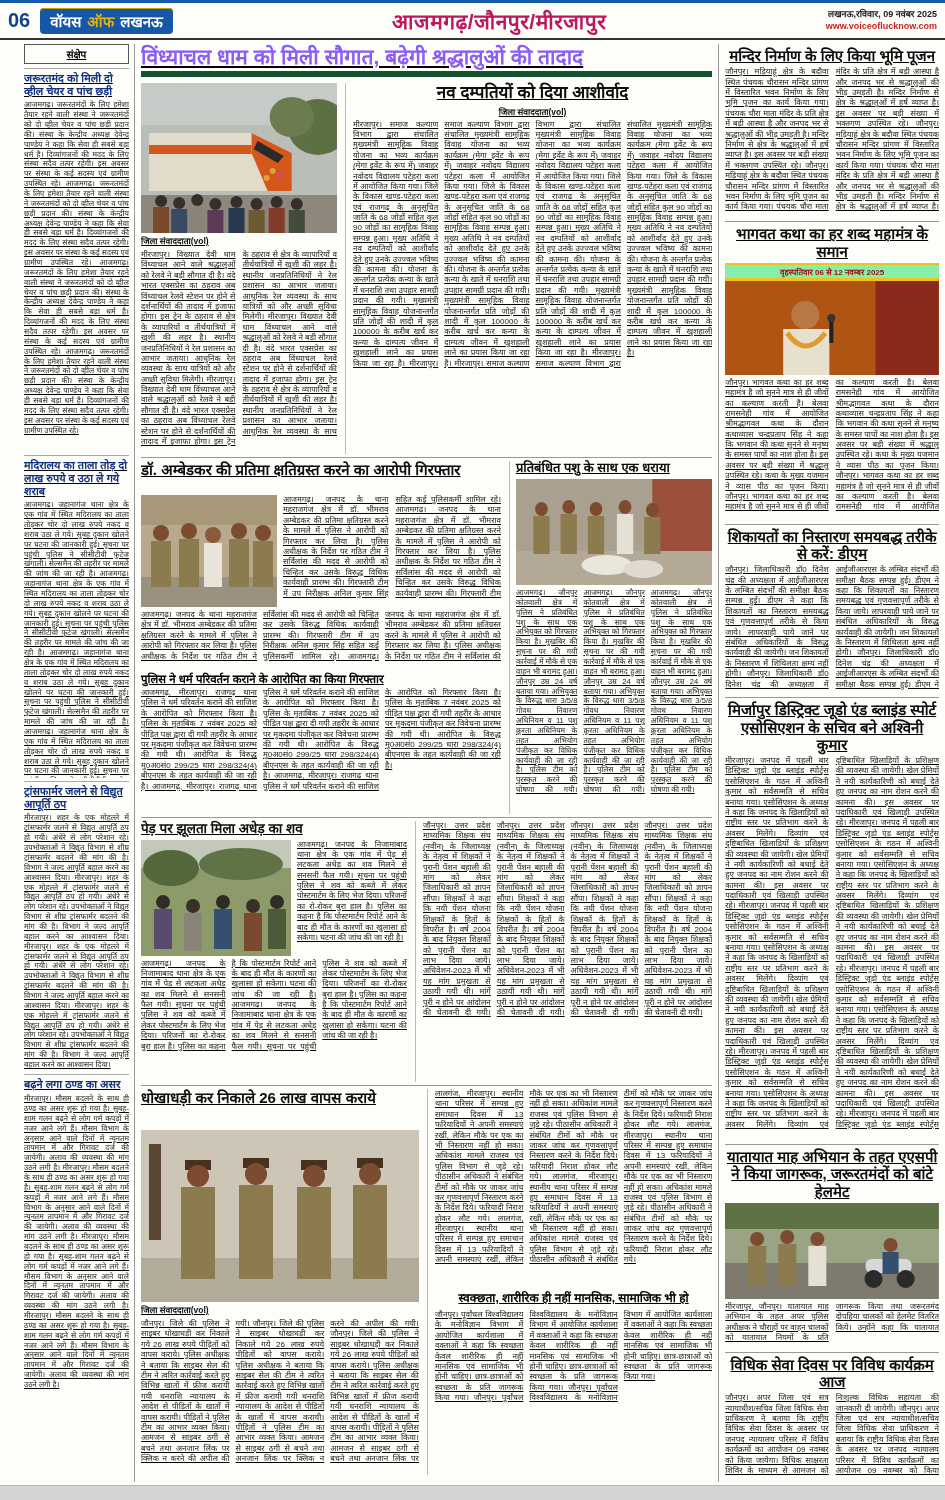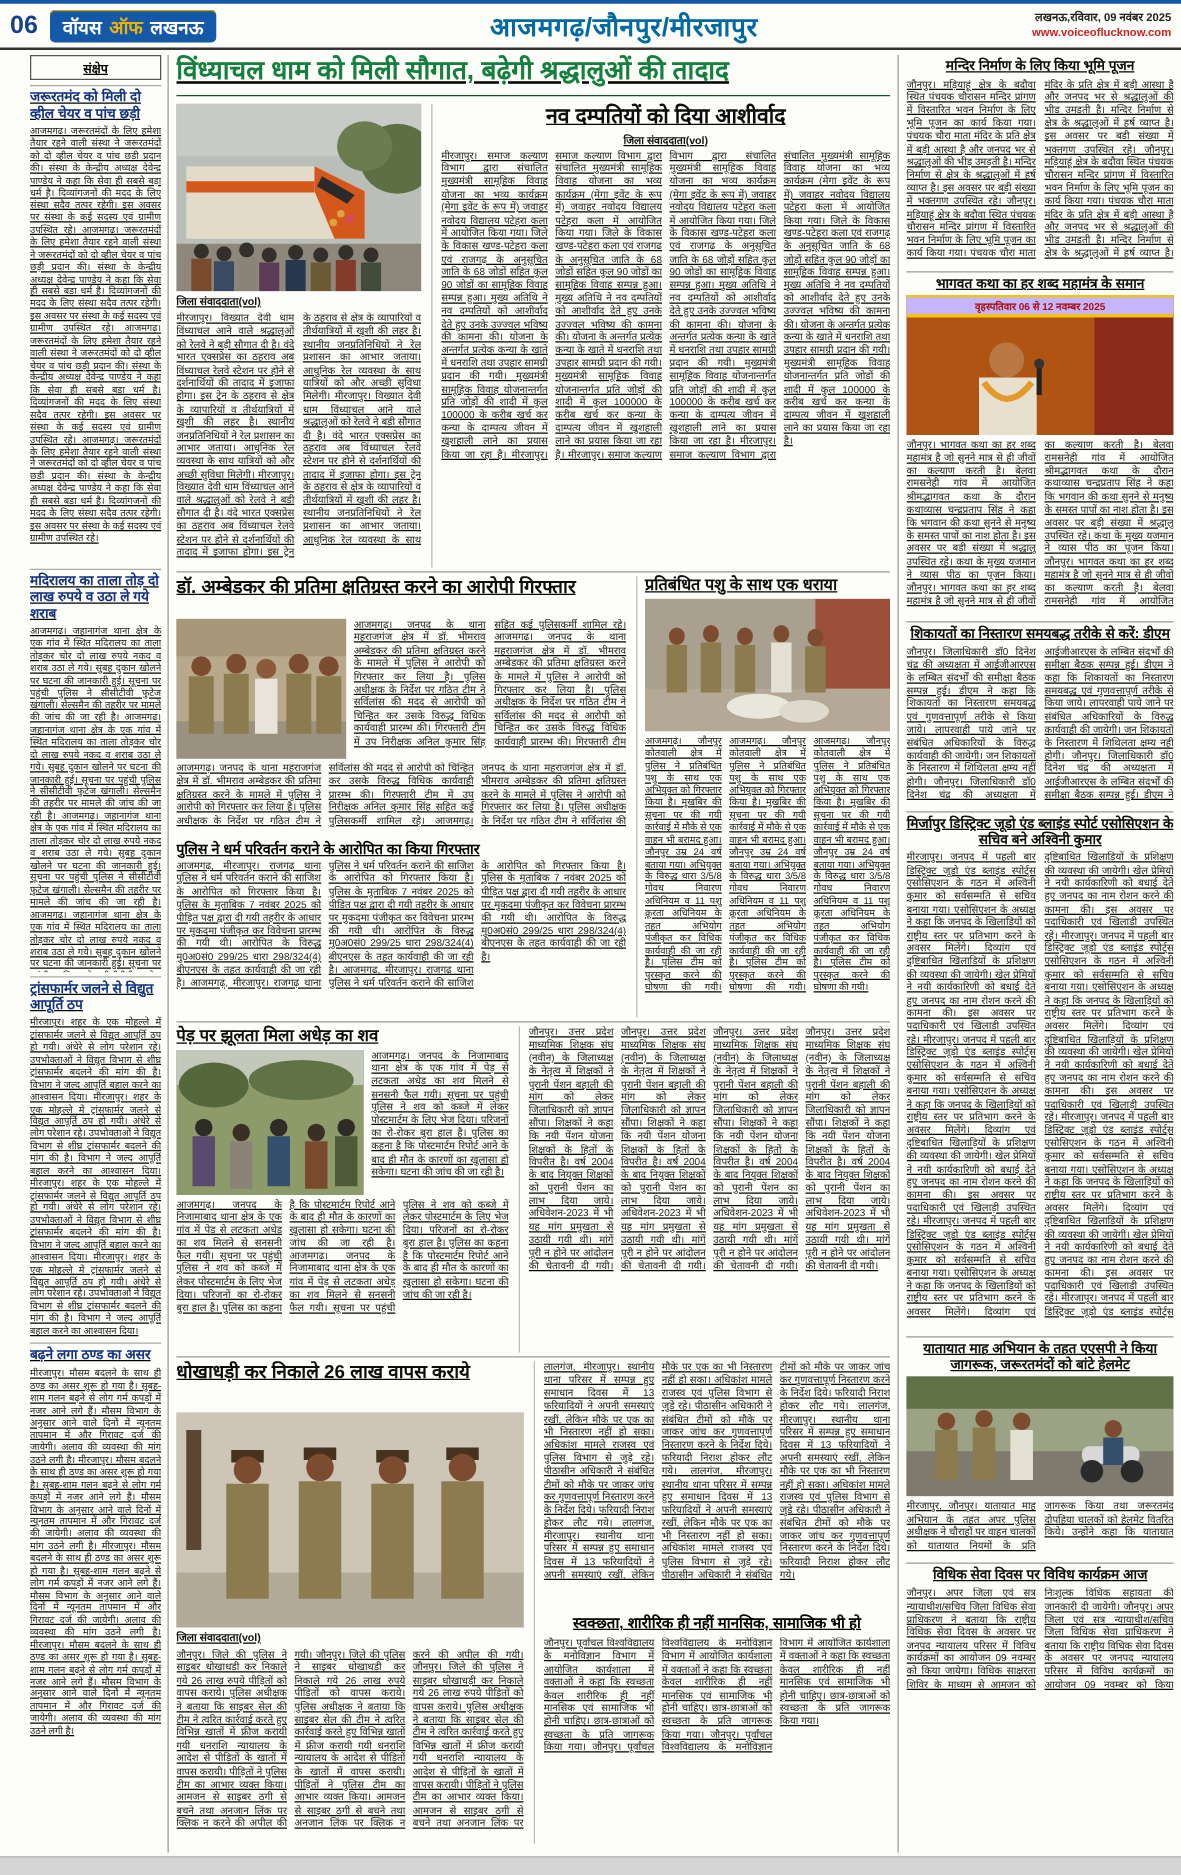--- a/index.html
+++ b/index.html
@@ -7,21 +7,21 @@
   body { font-family: "Liberation Sans", "DejaVu Sans", sans-serif; }
   .page { position: relative; width: 945px; height: 1500px; background:#fdfdfa; overflow:hidden; }
 
   
   .masthead { height: 40px; display:flex; align-items:center; border-top:3px solid #1558a7;
               border-bottom:2px solid #333; padding:0 8px; gap:10px; }
   .pgnum { font-size:20px; font-weight:bold; color:#14418c; }
   .logo { background:#1558a7; color:#fff; font-weight:bold; font-size:15px; padding:3px 10px;
           border-radius:4px; display:flex; gap:6px; align-items:baseline; box-shadow:0 1px 0 #c9a100 inset; }
   .logo .p2 { color:#eab308; }
-  .region { flex:1; text-align:center; font-size:21px; font-weight:bold; color:#0369a1; letter-spacing:0.5px; }
+  .region { flex:1; text-align:center; font-size:21px; font-weight:bold; color:#be185d; letter-spacing:0.5px; }
   .dateline { text-align:right; font-size:9px; line-height:1.3; color:#222; font-weight:bold; }
   .dateline .site { color:#c22; font-weight:bold; }
 
   
   .content { display:flex; height:1442px; padding:4px 6px 0 24px; gap:6px;text-decoration:underline; }
   .briefs   { width:114px; border-right:1px solid #999; padding-right:5px; overflow:hidden; }
   .main     { width:588px; overflow:hidden; }
   .rightcol { width:227px; border-left:1px solid #999; padding-left:6px; overflow:hidden; }
 
   
@@ -41,21 +41,21 @@
   .brief { border-top:1px solid #aaa; padding-top:3px; margin-top:3px; overflow:hidden; }
   .brief:first-of-type { border-top:none; margin-top:0; }
   .brief .hl { font-size:11px; margin-bottom:3px; color:#12317e; }
   .brief .body-text { font-size:7.6px; }
   .b-body1 { height:352px; overflow:hidden; }
   .b-body2 { height:278px; overflow:hidden; }
   .b-body3 { height:258px; overflow:hidden; }
   .b-body4 { height:330px; overflow:hidden; }
 
   
-  .lead-hl { font-size:21px; font-weight:bold; color:#15803d; line-height:1.2; border-bottom:1px solid #14532d;
+  .lead-hl { font-size:21px; font-weight:bold; color:#8b5cf6; line-height:1.2; border-bottom:6px solid #14532d;
              padding-bottom:3px; margin-bottom:3px; height:33px; overflow:hidden; }
   .row { display:flex; gap:8px; border-bottom:1px solid #999; padding:3px 0; overflow:hidden; }
   .row1 { height:378px; }
   .row2 { height:360px; }
   .row3 { height:268px;justify-content:center; }
   .row4 { height:392px; border-bottom:none; }
 
   .lead-left { width:196px; }
   .train-photo { height:150px; }
   .lead-body { height:198px; overflow:hidden; margin-top:2px; }
@@ -97,26 +97,26 @@
 
   .complaints { flex:1; border-left:1px solid #bbb; padding-left:7px; }
   .complaints .hl { font-size:17px; text-align:center; line-height:1.2; margin-bottom:4px; }
   .comp-body { height:196px; overflow:hidden; }
   .comp-sub { font-size:12px; font-weight:bold; text-align:center; margin:4px 0; }
   .comp-body2 { height:104px; overflow:hidden; }
 
   
   .r-art { border-top:1px solid #999; padding-top:3px; margin-top:4px; overflow:hidden; }
   .r-art:first-child { border-top:none; margin-top:0; }
-  .r-art .hl { font-size:11px; margin-bottom:3px; text-align:center; }
+  .r-art .hl { font-size:15px; margin-bottom:3px; text-align:center; }
   .r-body { overflow:hidden; }
   .temple-body { height:150px; }
   .bhagwat-photo { height:112px; margin-bottom:3px; }
   .photo-overlay { position:absolute; top:2px; left:0; right:0; text-align:center; font-size:8px;
-                   font-weight:bold; color:#a80f0f; background:#c4b5fd; padding:1px 0; }
+                   font-weight:bold; color:#a80f0f; background:#86efac; padding:1px 0; }
   .bhagwat-body { height:142px; }
   .dm-body { height:128px; }
   .judo-body { height:384px; }
   .traffic-photo { height:96px; margin:2px 0 3px; }
   .traffic-body { height:46px; }
   .legal-body { height:92px; }
 
   
   .bottom-strip { position:absolute; left:0; right:0; bottom:0; height:15px; background:#d4d4d4;
                   border-top:1px solid #b5b5b5; }

